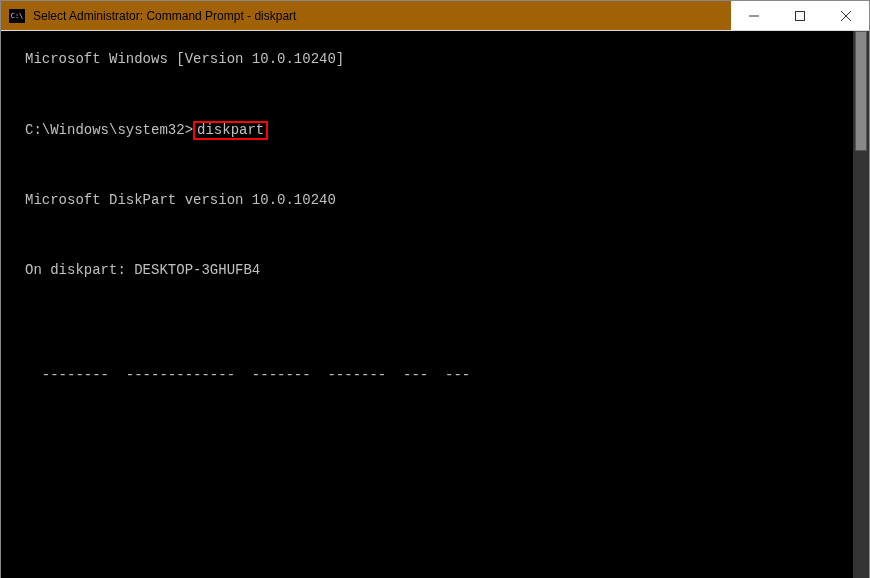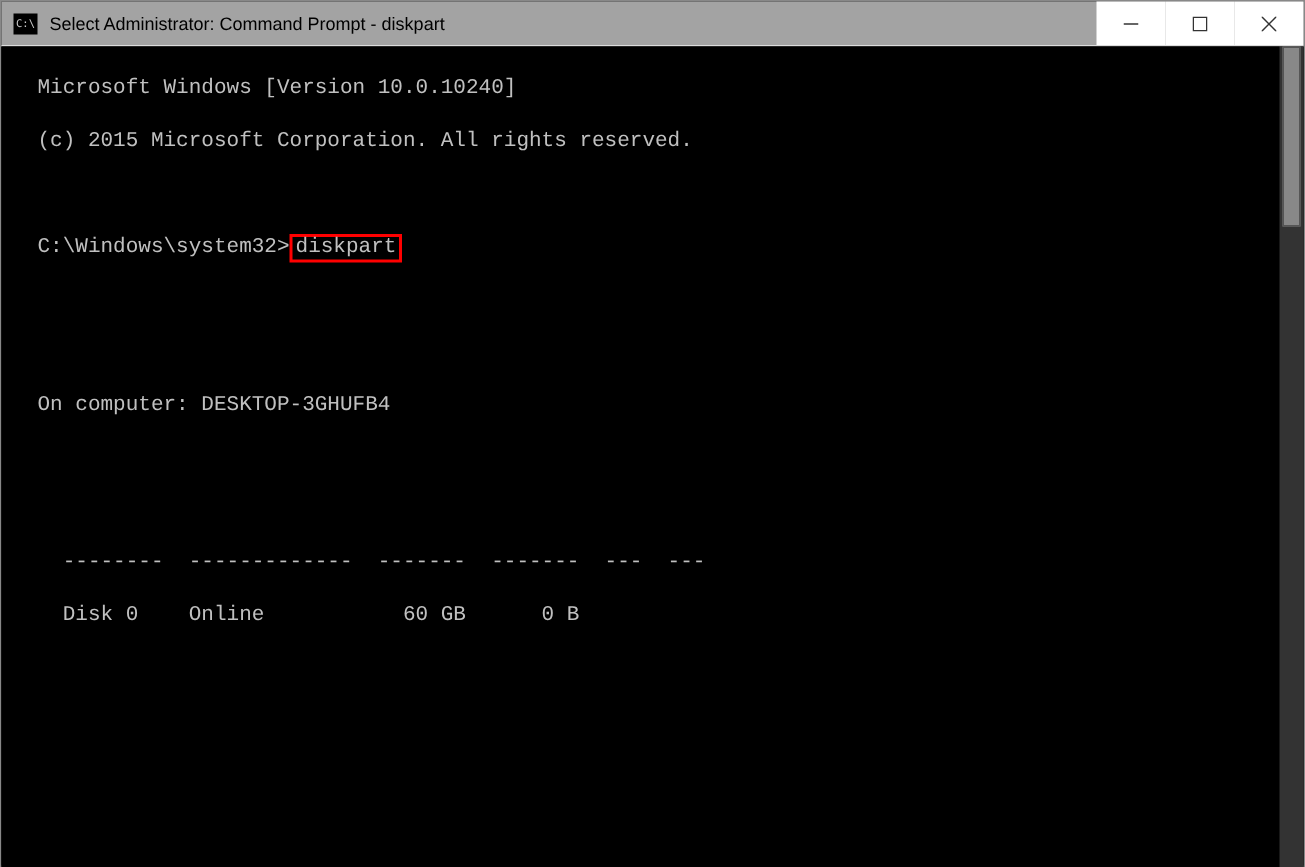--- a/index.html
+++ b/index.html
@@ -12,21 +12,21 @@
     }
     .window {
       width: 870px;
       height: 578px;
       border: 1px solid #888;
       display: flex;
       flex-direction: column;
       background: #000;
     }
     .titlebar {
-      background: #a3a3a3;
+      background: #a16207;
       height: 30px;
       display: flex;
       align-items: center;
       border-bottom: 1px solid #ddd;
       flex-shrink: 0;
     }
     .titlebar-icon {
       width: 16px;
       height: 14px;
       margin-left: 8px;
@@ -126,30 +126,29 @@
             <line x1="0" y1="0" x2="10" y2="10" stroke="#333" stroke-width="1"></line>
             <line x1="10" y1="0" x2="0" y2="10" stroke="#333" stroke-width="1"></line>
           </svg>
       </div>
     </div>
   </div>
 
   <div class="terminal-area">
     <div class="terminal">
 <span class="row">Microsoft Windows [Version 10.0.10240]</span>
-<span class="row">(c) 2015 Microsoft Corporation. All rights reserved.</span>
 <span class="row">&nbsp;</span>
 <span class="row"><span>C:\Windows\system32&gt;</span><span class="hl">diskpart</span></span>
 <span class="row">&nbsp;</span>
+<span class="row">Microsoft DiskPart version 10.0.10240</span>
 <span class="row">&nbsp;</span>
-<span class="row">On computer: DESKTOP-3GHUFB4</span>
+<span class="row">On diskpart: DESKTOP-3GHUFB4</span>
 <span class="row">&nbsp;</span>
 <span class="row">&nbsp;</span>
 <span class="row">  --------  -------------  -------  -------  ---  ---</span>
-<span class="row">  Disk 0    Online           60 GB      0 B</span>
 
 
 
 
 
 
 
 
 
 

